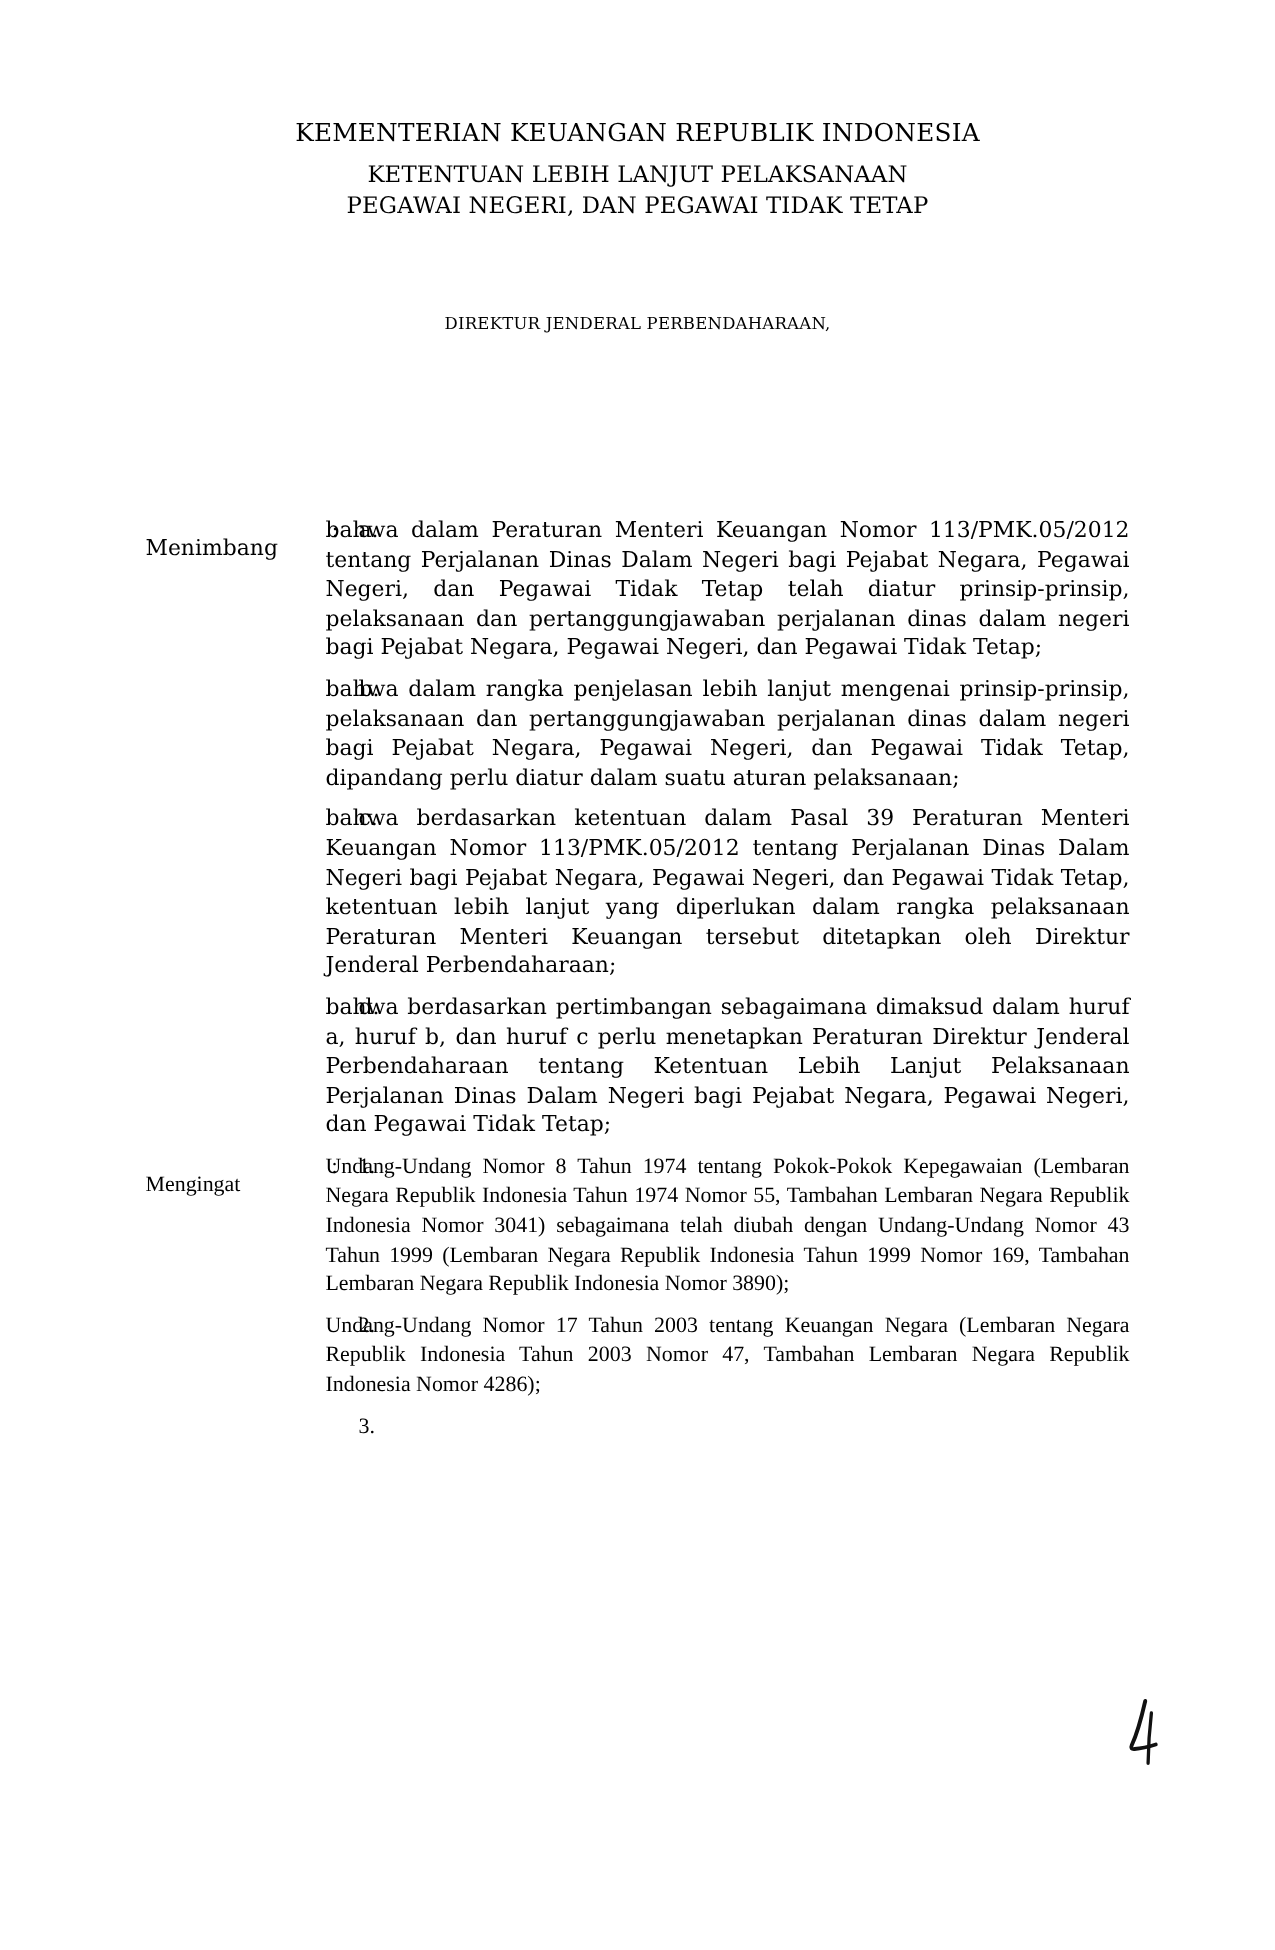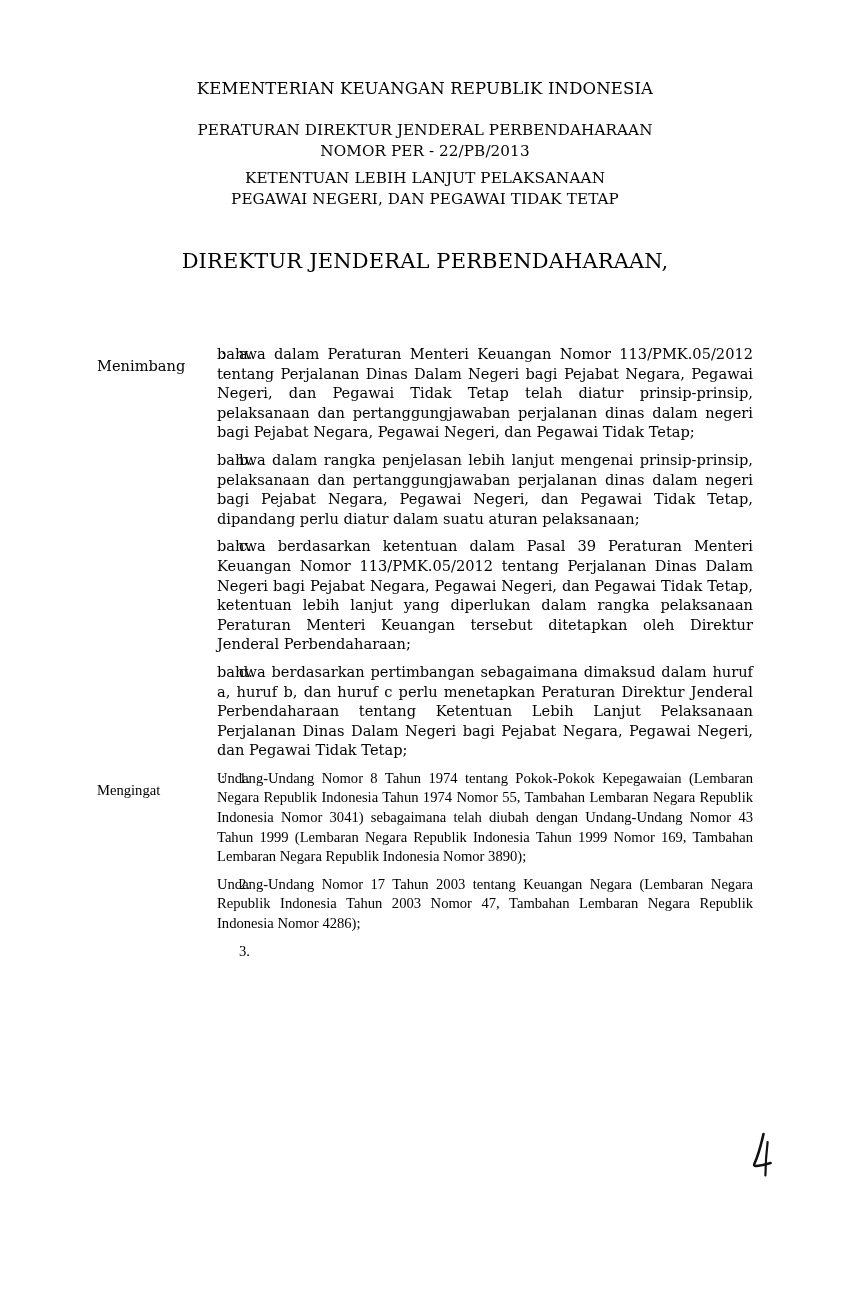--- a/index.html
+++ b/index.html
@@ -61,22 +61,22 @@
     font-size: 15.2px;
     line-height: 20.5px;
     letter-spacing: 0.1px;
   }
 
   .subject-line {
     white-space: nowrap;
   }
 
   .signer-line {
-    margin-top: 42px;
-    font-size: 21px;
+    margin-top: 58px;
+    font-size: 11px;
     line-height: 21px;
     letter-spacing: 0.15px;
     white-space: nowrap;
   }
 
   
   .clauses {
     position: absolute;
     left: 97px;
     top: 344px;
@@ -154,24 +154,20 @@
 </style>
 </head>
 <body>
 
 <div class="page">
 
   <div class="masthead">
 
     <div class="doc-institution">KEMENTERIAN KEUANGAN REPUBLIK INDONESIA</div>
 
-    <div class="reg-title-block">
-      <div class="reg-title-line">PERATURAN DIREKTUR JENDERAL PERBENDAHARAAN</div>
-      <div class="reg-number-line">NOMOR PER - 22/PB/2013</div>
-    </div>
 
 
     <div class="subject-block">
       <div class="subject-line">KETENTUAN LEBIH LANJUT PELAKSANAAN</div>
       <div class="subject-line">PEGAWAI NEGERI, DAN PEGAWAI TIDAK TETAP</div>
     </div>
 
     <div class="signer-line">DIREKTUR JENDERAL PERBENDAHARAAN,</div>
   </div>
 

